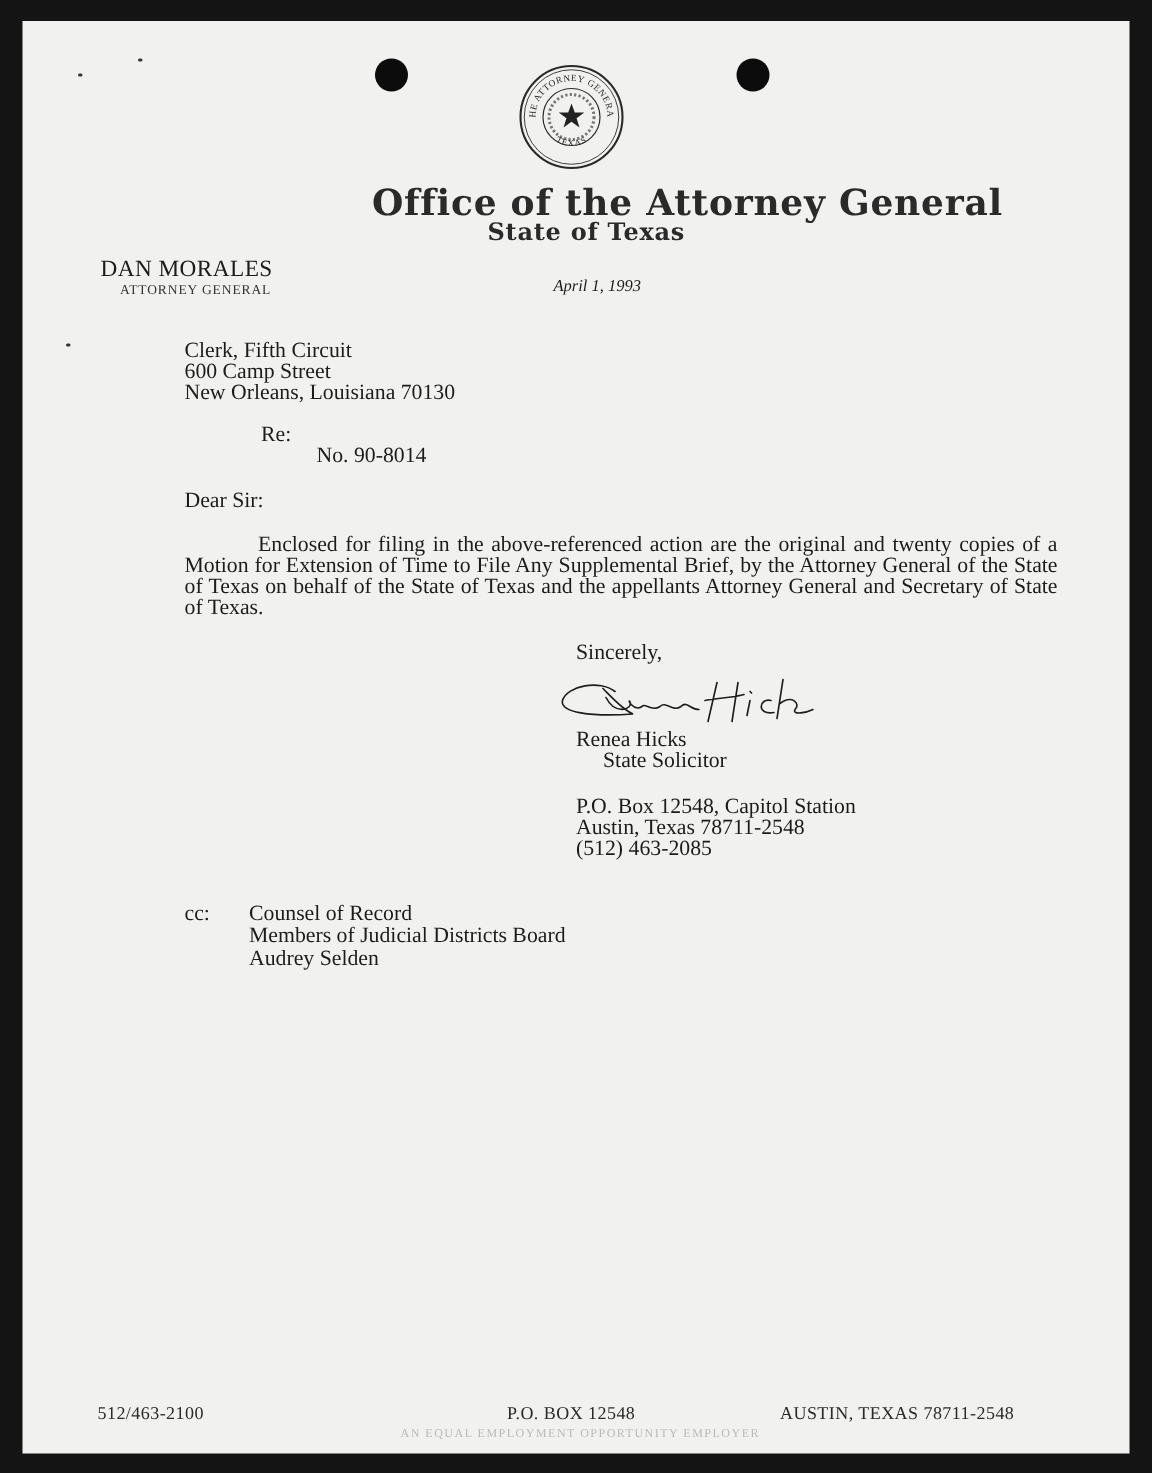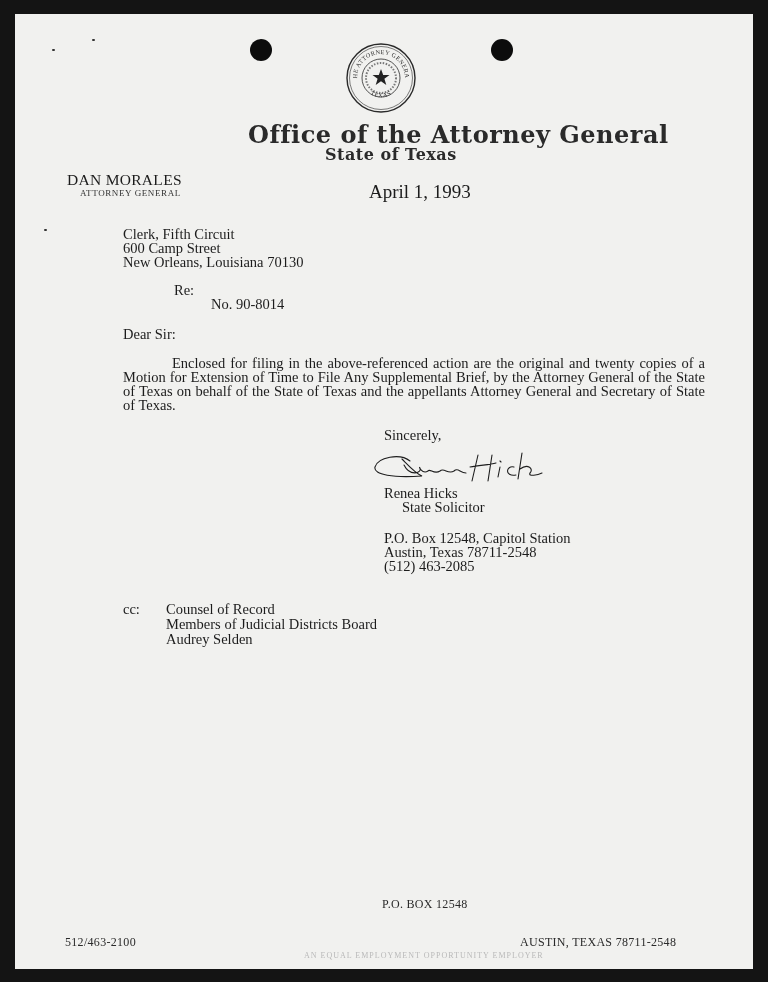--- a/index.html
+++ b/index.html
@@ -12,26 +12,26 @@
       background: #f1f1ef;
     }
     .abs { position: absolute; white-space: nowrap; }
     .hole { position: absolute; width: 22px; height: 22px; border-radius: 50%; background: #0c0c0c; }
     .speck { position: absolute; width: 3px; height: 2px; background: #333; border-radius: 1px; }
     .seal { position: absolute; left: 330px; top: 28px; width: 72px; height: 72px; }
     .blackletter {
       font-family: "DejaVu Serif", "Liberation Serif", serif; font-weight: bold;
       color: #2a2a2a; letter-spacing: 0.5px;
     }
-    .t15 { font-size: 19px; line-height: 15px; }
+    .t15 { font-size: 11px; line-height: 15px; font-style: italic; }
     .t14 { font-size: 14.5px; line-height: 15px; }
     .para { font-size: 14.5px; line-height: 14px; white-space: normal; text-align: justify; }
     .small-caps { font-size: 9px; letter-spacing: 0.6px; color: #333; }
     .footer { font-size: 12px; color: #2a2a2a; letter-spacing: 0.3px; }
-    .faint { font-size: 8px; color: #b9b9b9; letter-spacing: 1px; margin-left: 37px; }
+    .faint { font-size: 8px; color: #b9b9b9; letter-spacing: 1px; }
   </style>
 </head>
 <body>
 
 <div class="page">
 
   <div class="hole" style="left:235px; top:25px;"></div>
   <div class="hole" style="left:476px; top:25px;"></div>
   <div class="speck" style="left:37px; top:35px;"></div>
   <div class="speck" style="left:77px; top:25px;"></div>
@@ -97,16 +97,16 @@
   </div>
 
   <div class="abs t14" style="left:108px; top:588px;">cc:</div>
   <div>
     <div class="abs t14" style="left:151px; top:588px;">Counsel of Record</div>
     <div class="abs t14" style="left:151px; top:603px;">Members of Judicial Districts Board</div>
     <div class="abs t14" style="left:151px; top:618px;">Audrey Selden</div>
   </div>
 
   <div class="abs footer" style="left:50px; top:921px;">512/463-2100</div>
-  <div class="abs footer" style="left:323px; top:883px;margin-left:44px;">P.O. BOX 12548</div>
+  <div class="abs footer" style="left:323px; top:921px;">P.O. BOX 12548</div>
   <div class="abs footer" style="left:505px; top:921px;">AUSTIN, TEXAS 78711-2548</div>
   <div class="abs faint" style="left:252px; top:937px;">AN EQUAL EMPLOYMENT OPPORTUNITY EMPLOYER</div>
 </div>
 
 </body></html>

